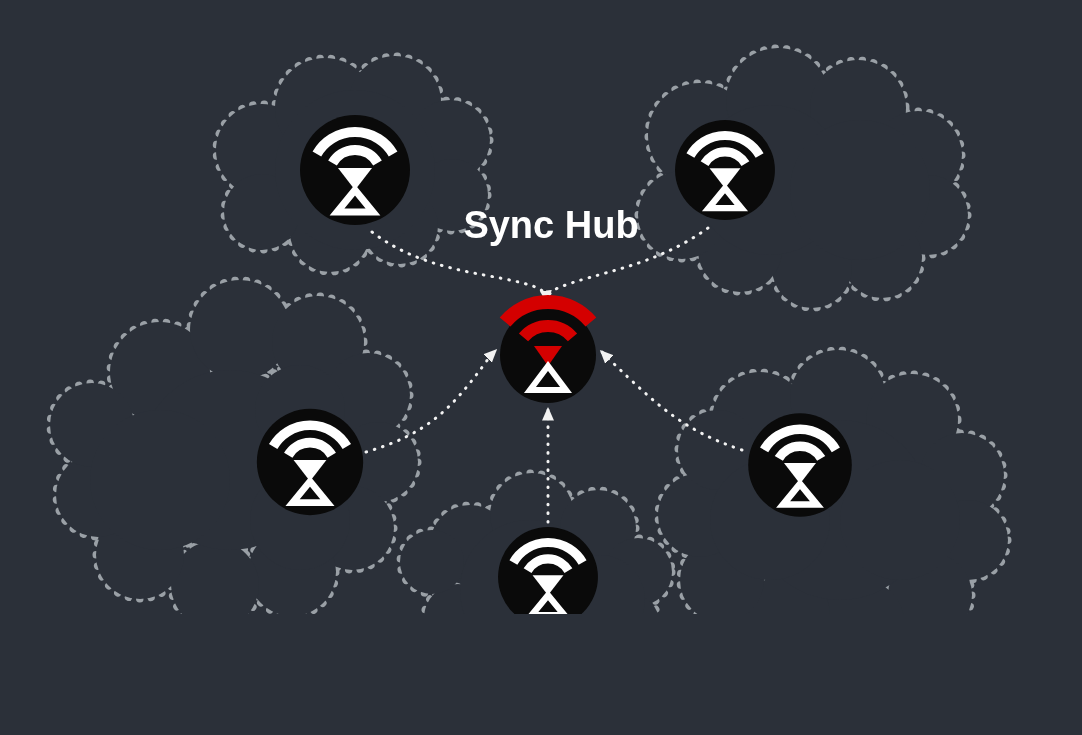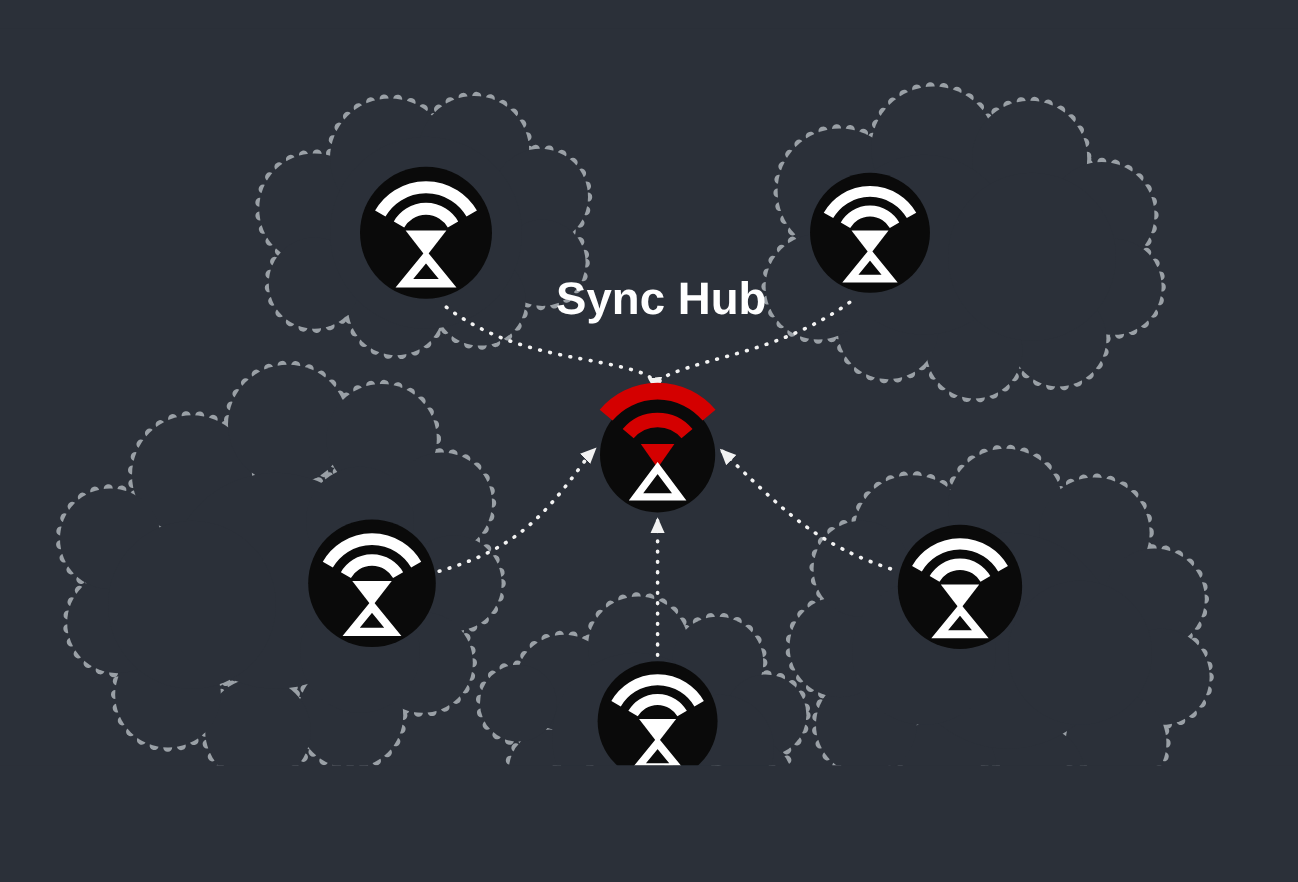--- a/index.html
+++ b/index.html
@@ -9,21 +9,20 @@
     --node-fill:#0a0a0a;
     --icon:#ffffff;
     --accent-red:#d40000;
     --label-text:#ffffff;
   }
   html,body{margin:0;padding:0;background:var(--background);}
   .canvas{
     position:relative;width:1082px;height:614px;overflow:hidden;
     background:var(--background);
     font-family:"Liberation Sans", sans-serif;
-    margin-top:24px;
   }
   svg{display:block;}
   .cloud-stroke{fill:none;stroke:var(--cloud-outline);stroke-width:7;stroke-dasharray:0.5 11;stroke-linecap:round;}
   .cloud-fill{fill:var(--background);stroke:none;}
   .sync-arrow{fill:none;stroke:var(--arrow);stroke-width:3;stroke-dasharray:0.6 8;stroke-linecap:round;}
   .hub-label{fill:var(--label-text);font-family:"Liberation Sans", sans-serif;font-size:38px;font-weight:700;}
   .device-circle{fill:var(--node-fill);}
   .hub-arc-outer{fill:none;stroke:var(--accent-red);stroke-width:14;}
   .hub-arc-inner{fill:none;stroke:var(--accent-red);stroke-width:12;}
   .hub-wedge{fill:var(--accent-red);}

